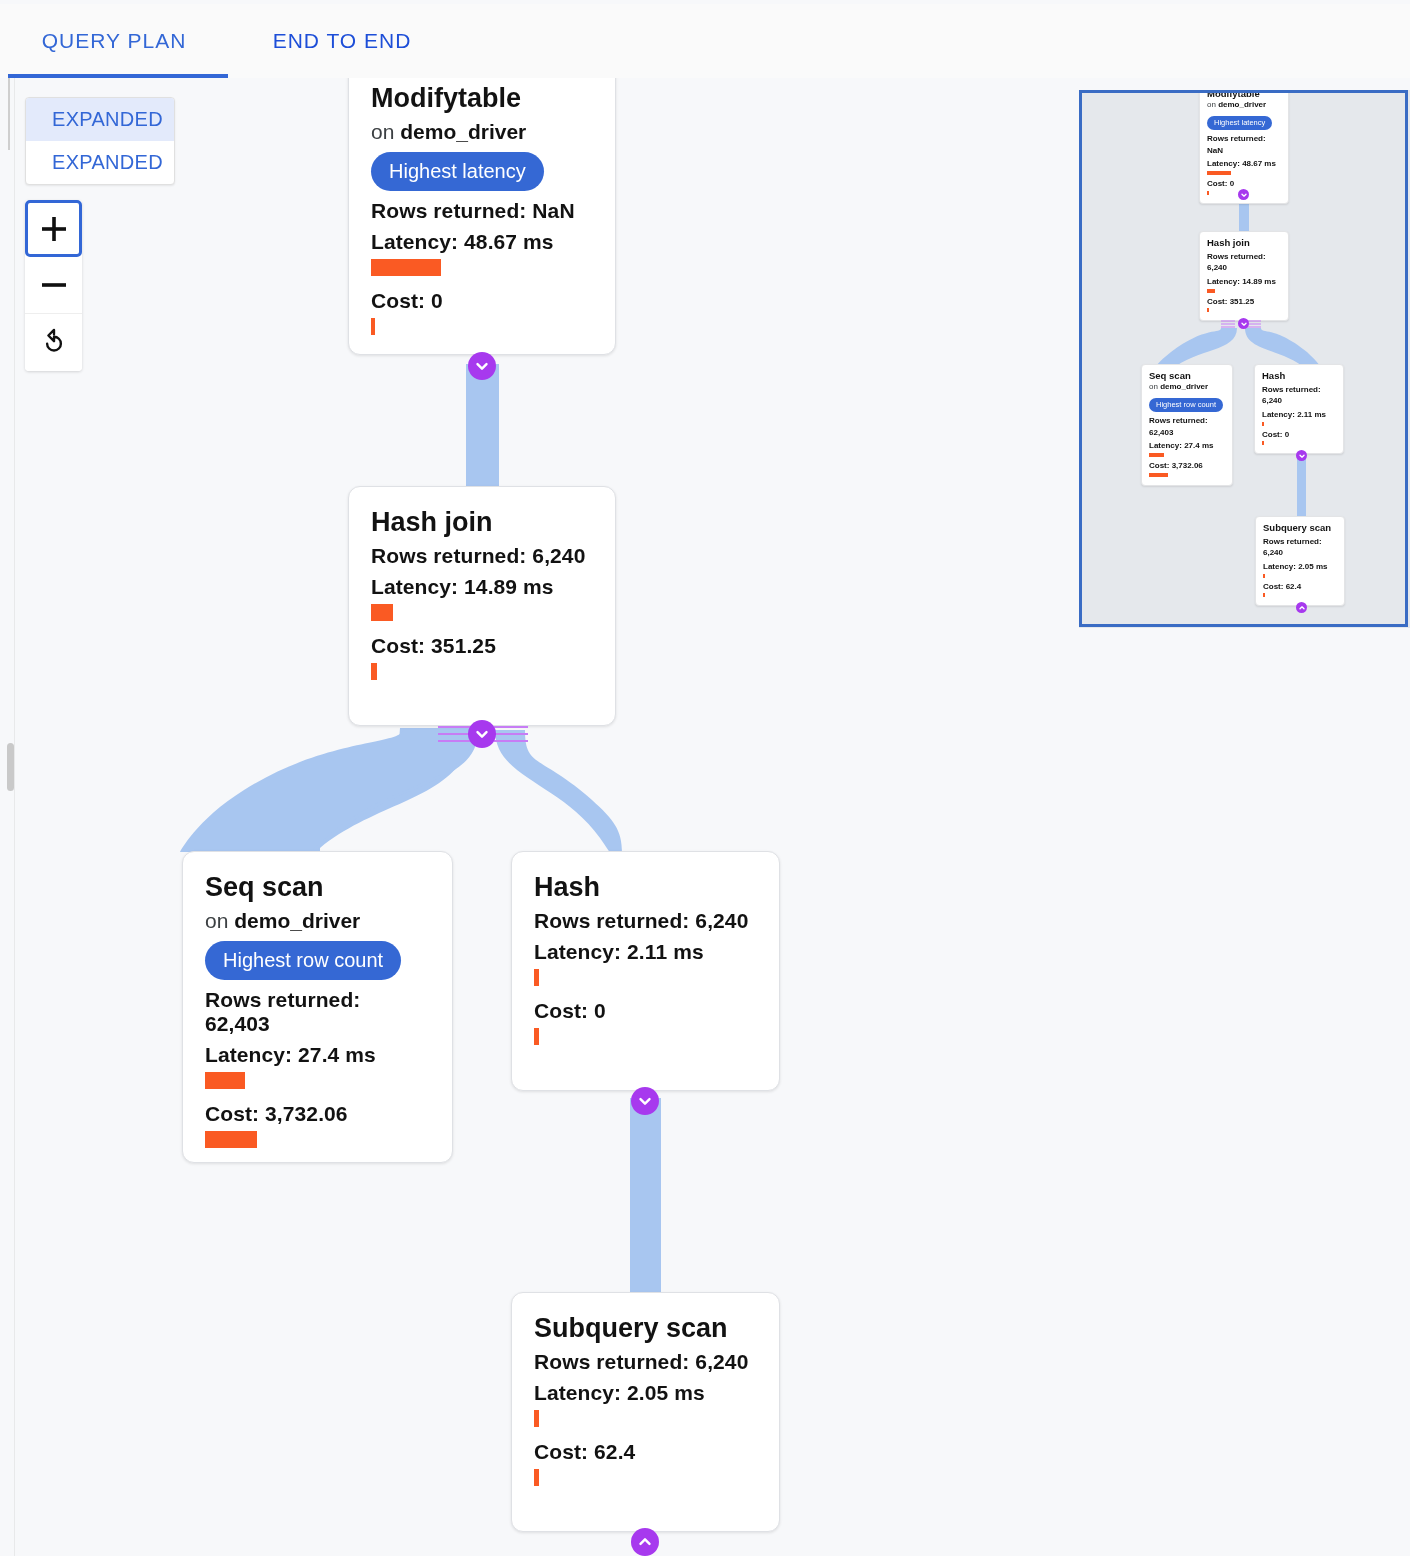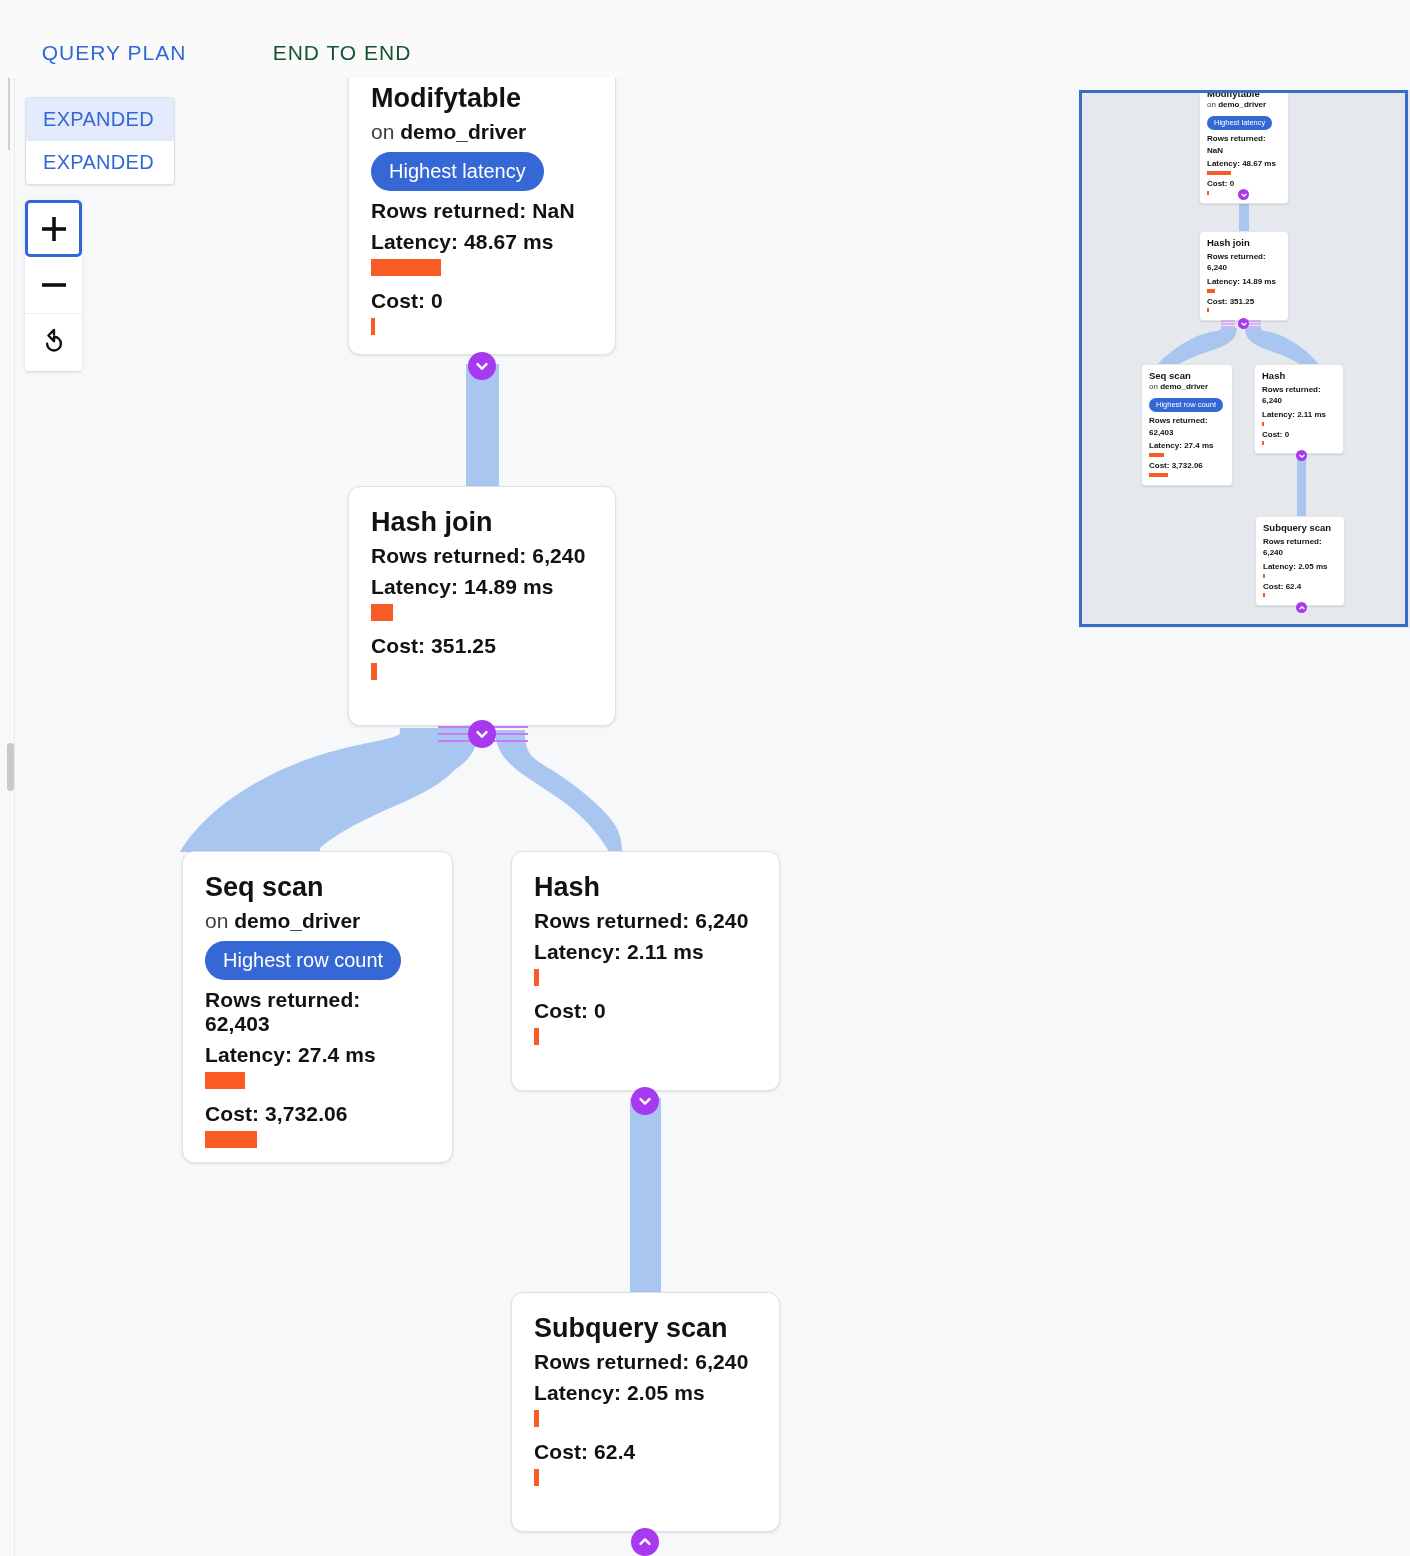--- a/index.html
+++ b/index.html
@@ -6,30 +6,30 @@
   html, body {
     margin: 0; padding: 0;
     width: 1410px; height: 1556px;
     background: #f7f8fa;
     font-family: "Liberation Sans", sans-serif;
     overflow: hidden;
   }
 
   
   .tabbar {
-    position: absolute; top: 16px; left: 0;
+    position: absolute; top: 4px; left: 0;
     width: 1410px; height: 78px;
     background: #fafafa;
     border-bottom: 1px solid #dcdcdc;
   }
   .tab {
     position: absolute; top: 0; height: 74px;
     display: flex; align-items: center; justify-content: center;
     font-size: 21px; letter-spacing: 1.0px; font-weight: 500;
-    color: #14532d; cursor: pointer;
+    color: #1d4ed8; cursor: pointer;
     background: transparent; border: 0; padding: 0 24px;
     font-family: "Liberation Sans", sans-serif;
   }
   .tab.active { color: #3367d6; }
   .tab-qp { left: 0; width: 228px; }
   .tab-e2e { left: 228px; width: 228px; }
   .tab-underline {
     position: absolute; left: 8px; top: 70px;
     width: 220px; height: 4px; background: #3367d6;
   }
@@ -58,21 +58,21 @@
   
   .mode-switch {
     position: absolute; left: 25px; top: 19px;
     width: 150px; background: #ffffff;
     border: 1px solid #e0e0e0; border-radius: 4px;
     box-shadow: 0 1px 2px rgba(0,0,0,.08);
     overflow: hidden;
   }
   .mode-item {
     height: 43px; display: flex; align-items: center;
-    padding-left: 17px; font-size: 20px; color: #3367d6;
+    padding-left: 26px; font-size: 20px; color: #3367d6;
     cursor: pointer; letter-spacing: .3px;
   }
   .mode-item.sel { background: #e3eafb; }
 
   
   .zoomctl {
     position: absolute; left: 25px; top: 122px;
     width: 57px; background: #ffffff;
     border-radius: 4px;
     box-shadow: 0 1px 3px rgba(0,0,0,.15);

